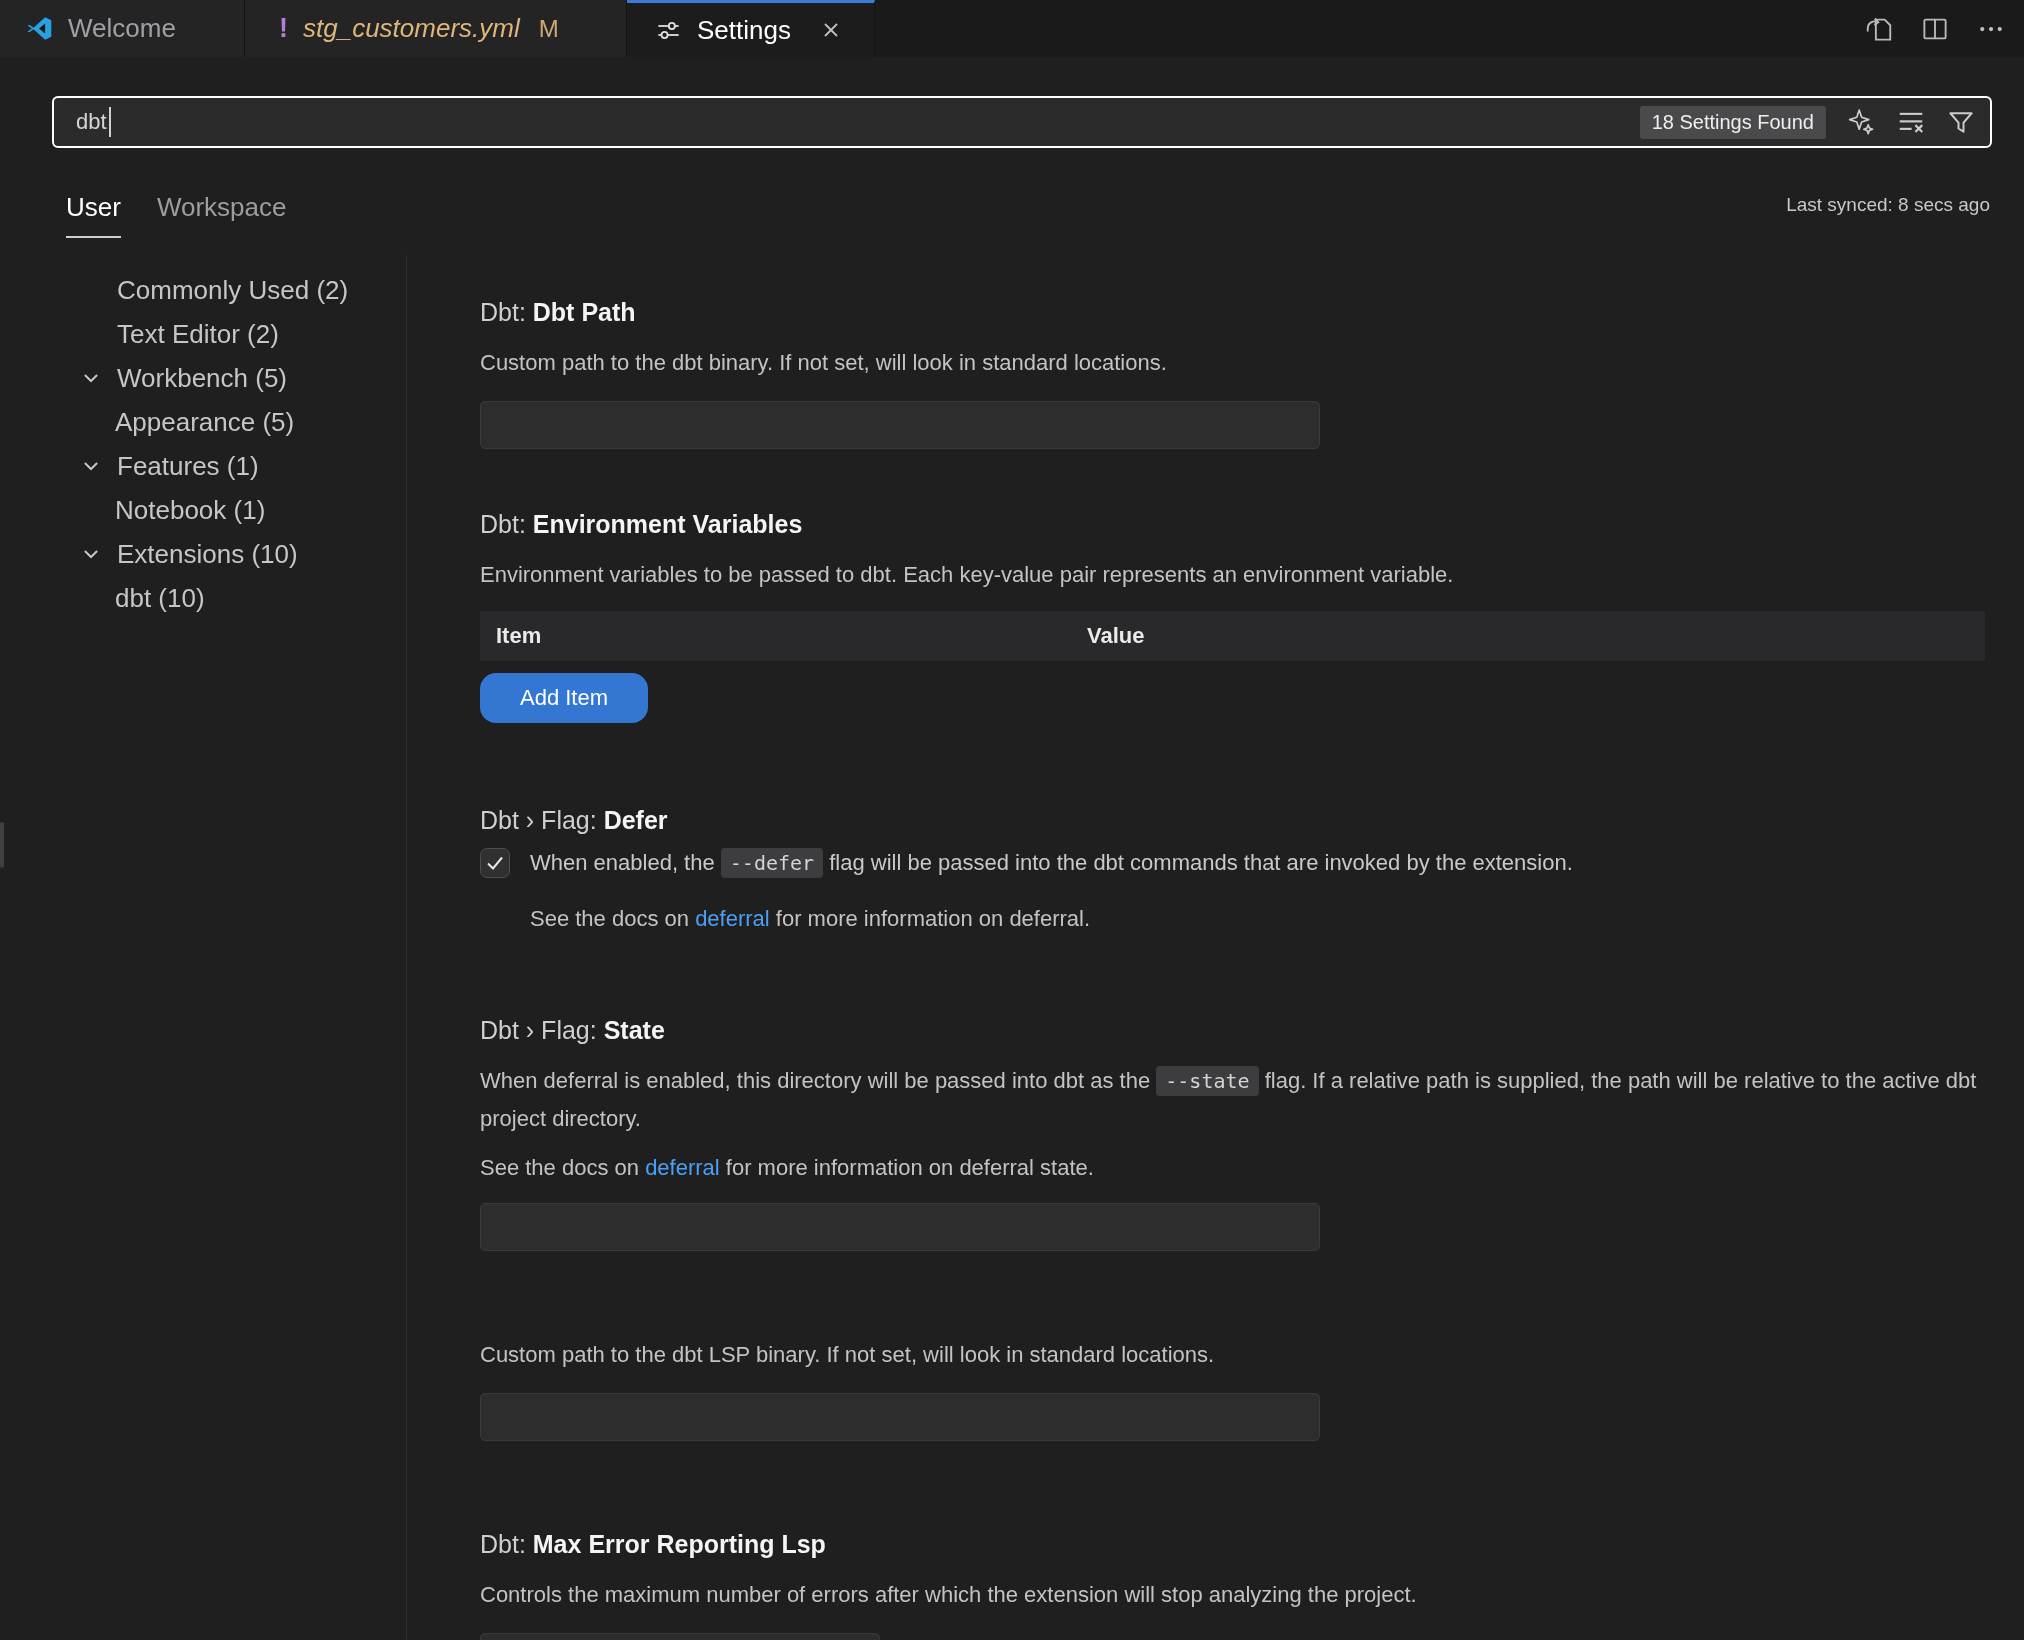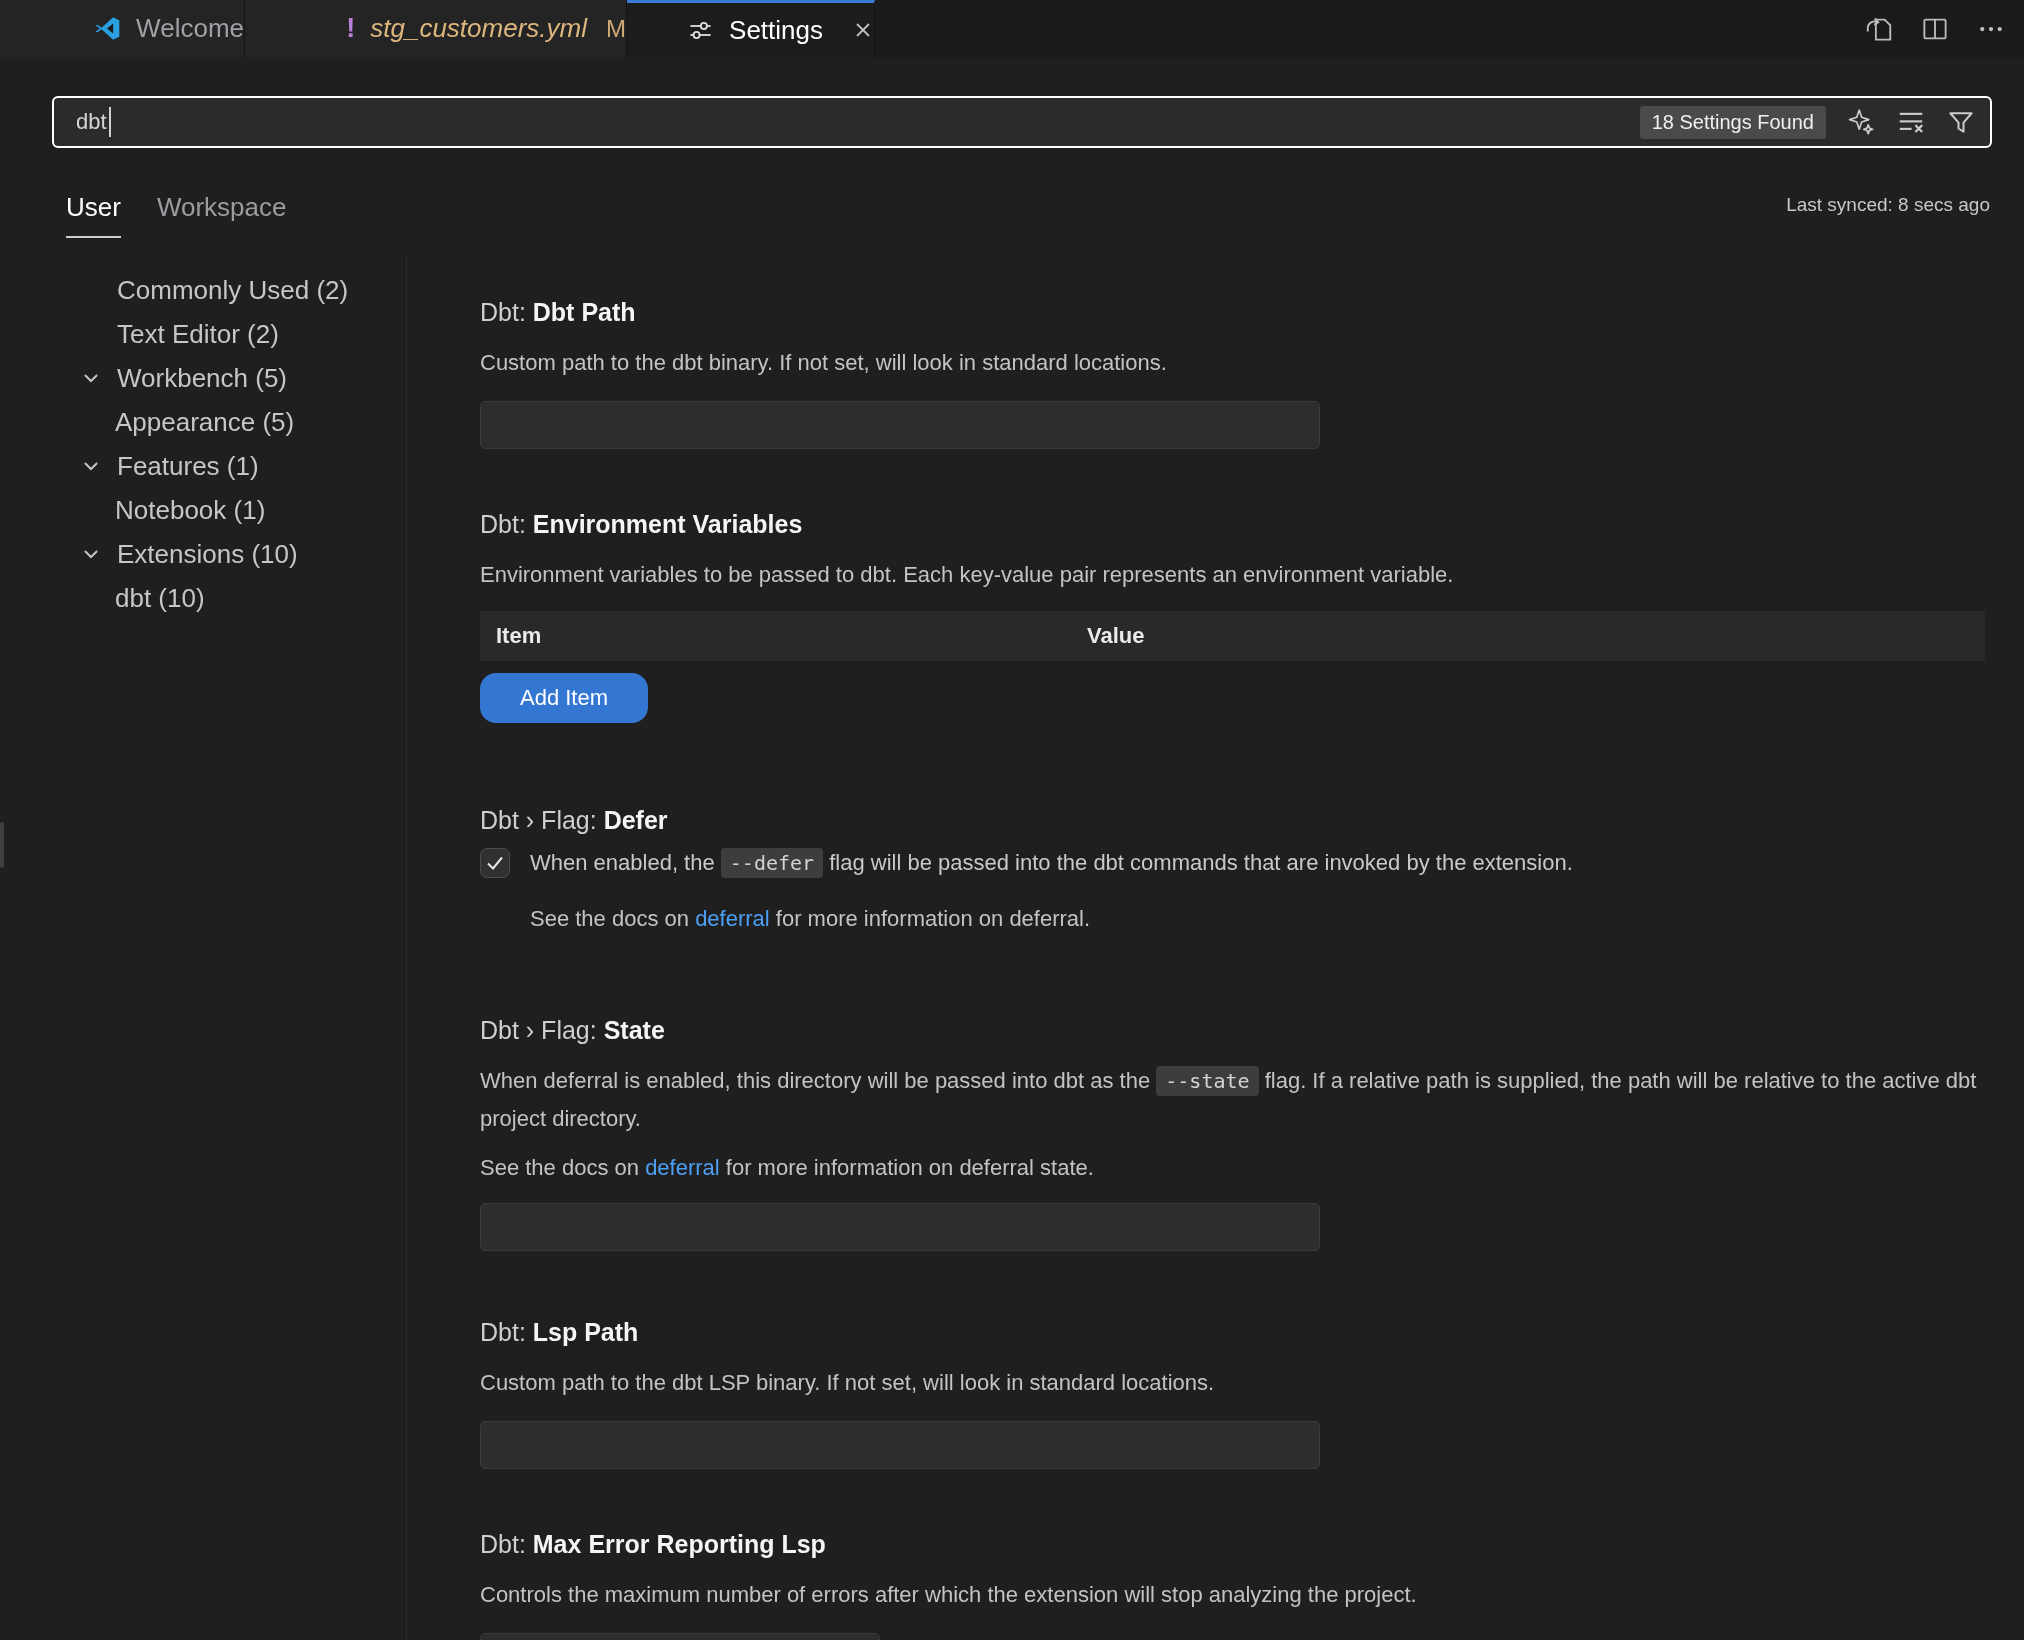--- a/index.html
+++ b/index.html
@@ -3,21 +3,21 @@
 <meta charset="utf-8">
 <style>
   html,body{margin:0;padding:0;background:#111;}
   #app{position:relative;width:2024px;height:1640px;overflow:hidden;background:#1f1f20;
        font-family:"Liberation Sans","DejaVu Sans",sans-serif;color:#cccccc;}
   svg{display:block}
 
   
   .tabbar{position:absolute;top:0;left:0;right:0;height:57px;background:#1a1a1a;display:flex;align-items:stretch;}
   .tab{display:flex;align-items:center;background:#242425;border-right:1px solid #141414;
-       box-sizing:border-box;font-size:26px;cursor:pointer;justify-content:flex-end;}
+       box-sizing:border-box;font-size:26px;cursor:pointer;}
   .tab-welcome{width:245px;padding-left:26px;gap:15px;}
   .tab-stg{width:382px;padding-left:34px;gap:15px;}
   .tab-settings{width:248px;padding-left:28px;gap:15px;background:#1c1c1d;border-top:3px solid #3a7bd5;}
   .tab-label{color:#9fa1a6;white-space:nowrap;}
   .tab-settings .tab-label{color:#ffffff;}
   .warn{color:#b57fd6;font-weight:bold;font-size:27px;}
   .fname{color:#ddb67d;font-style:italic;white-space:nowrap;}
   .mod{color:#cfa873;font-size:24px;margin-left:4px;}
   .closex{margin-left:14px;opacity:.9;cursor:pointer;}
   .tab-actions{margin-left:auto;display:flex;align-items:center;gap:26px;padding-right:18px;}
@@ -255,21 +255,20 @@
     </div>
 
     <div class="sec" style="top:746px">
       <div class="stitle"><span>Dbt › Flag: </span><b>State</b></div>
       <div class="sdesc"><span>When deferral is enabled, this directory will be passed into dbt as the </span><span class="code">--state</span><span> flag. If a relative path is supplied, the path will be relative to the active dbt project directory.</span></div>
       <div class="docs noindent"><span>See the docs on </span><span class="link">deferral</span><span> for more information on deferral state.</span></div>
       <input class="sinput" value="" style="">
     </div>
 
     <div class="sec" style="top:1048px">
-      <div class="stitle"><span>Dbt: </span><b>Lsp Path</b></div>
       <div class="sdesc one-line">Custom path to the dbt LSP binary. If not set, will look in standard locations.</div>
       <input class="sinput" value="" style="">
     </div>
 
     <div class="sec" style="top:1260px">
       <div class="stitle"><span>Dbt: </span><b>Max Error Reporting Lsp</b></div>
       <div class="sdesc one-line">Controls the maximum number of errors after which the extension will stop analyzing the project.</div>
       <input class="sinput" style="width: 400px;" value="">
     </div>
 

